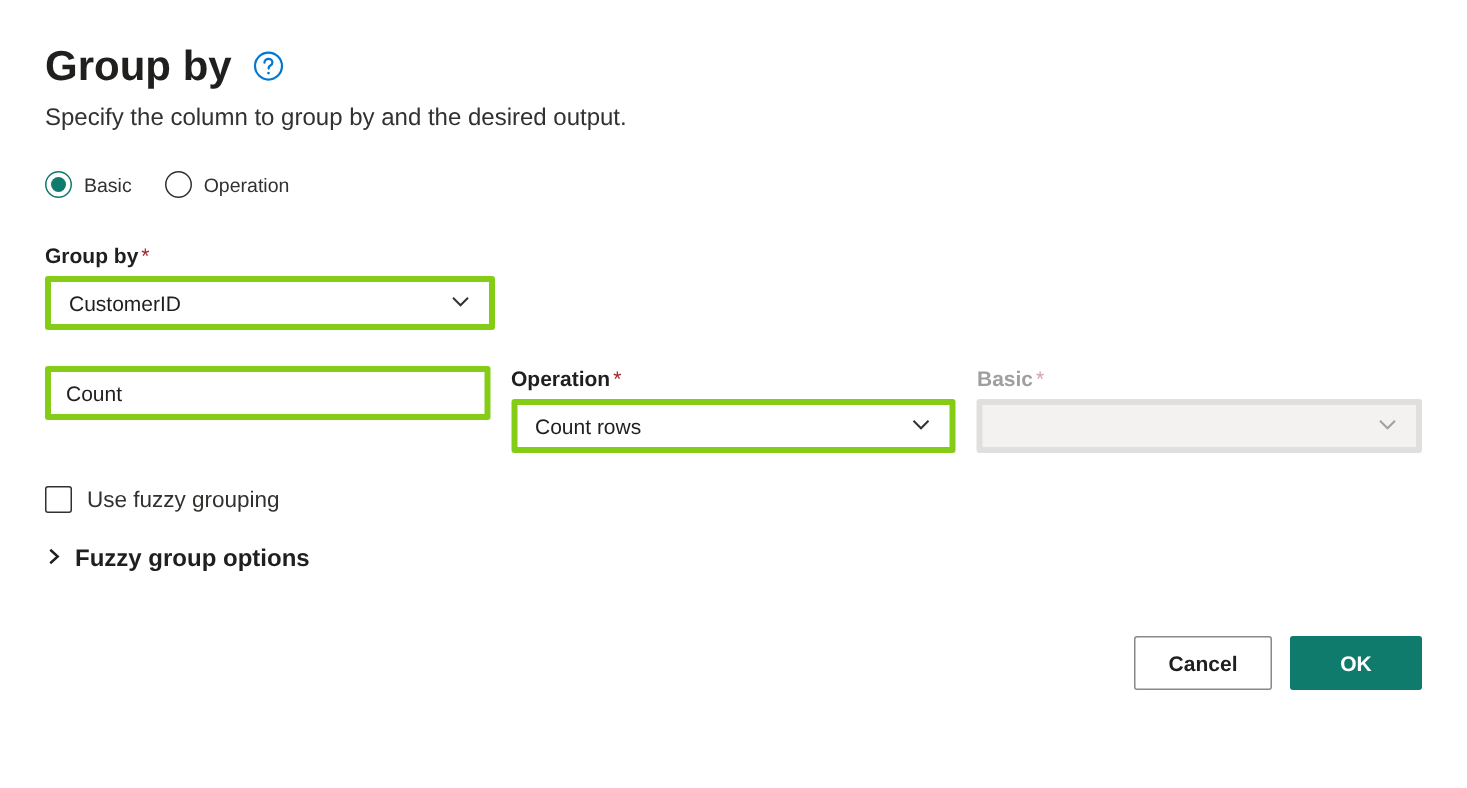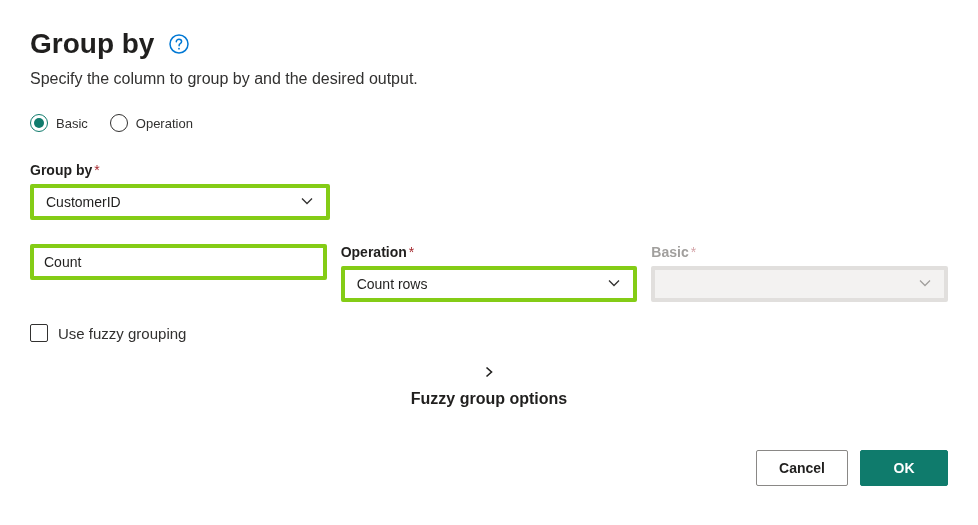--- a/index.html
+++ b/index.html
@@ -95,21 +95,20 @@
     .checkbox-box {
       width: 18px; height: 18px;
       border: 1px solid #323130;
       border-radius: 2px;
     }
     .expander {
       display: flex; align-items: center; gap: 8px;
       font-size: 16px; font-weight: 700;
       cursor: pointer;
       color: #201f1e;
-      flex-direction: column;
     }
     .footer {
       display: flex; justify-content: flex-end; gap: 12px;
       margin-top: 42px;
     }
     .btn {
       min-width: 88px; height: 36px;
       padding: 0 22px;
       font-size: 14px;
       font-weight: 600;

